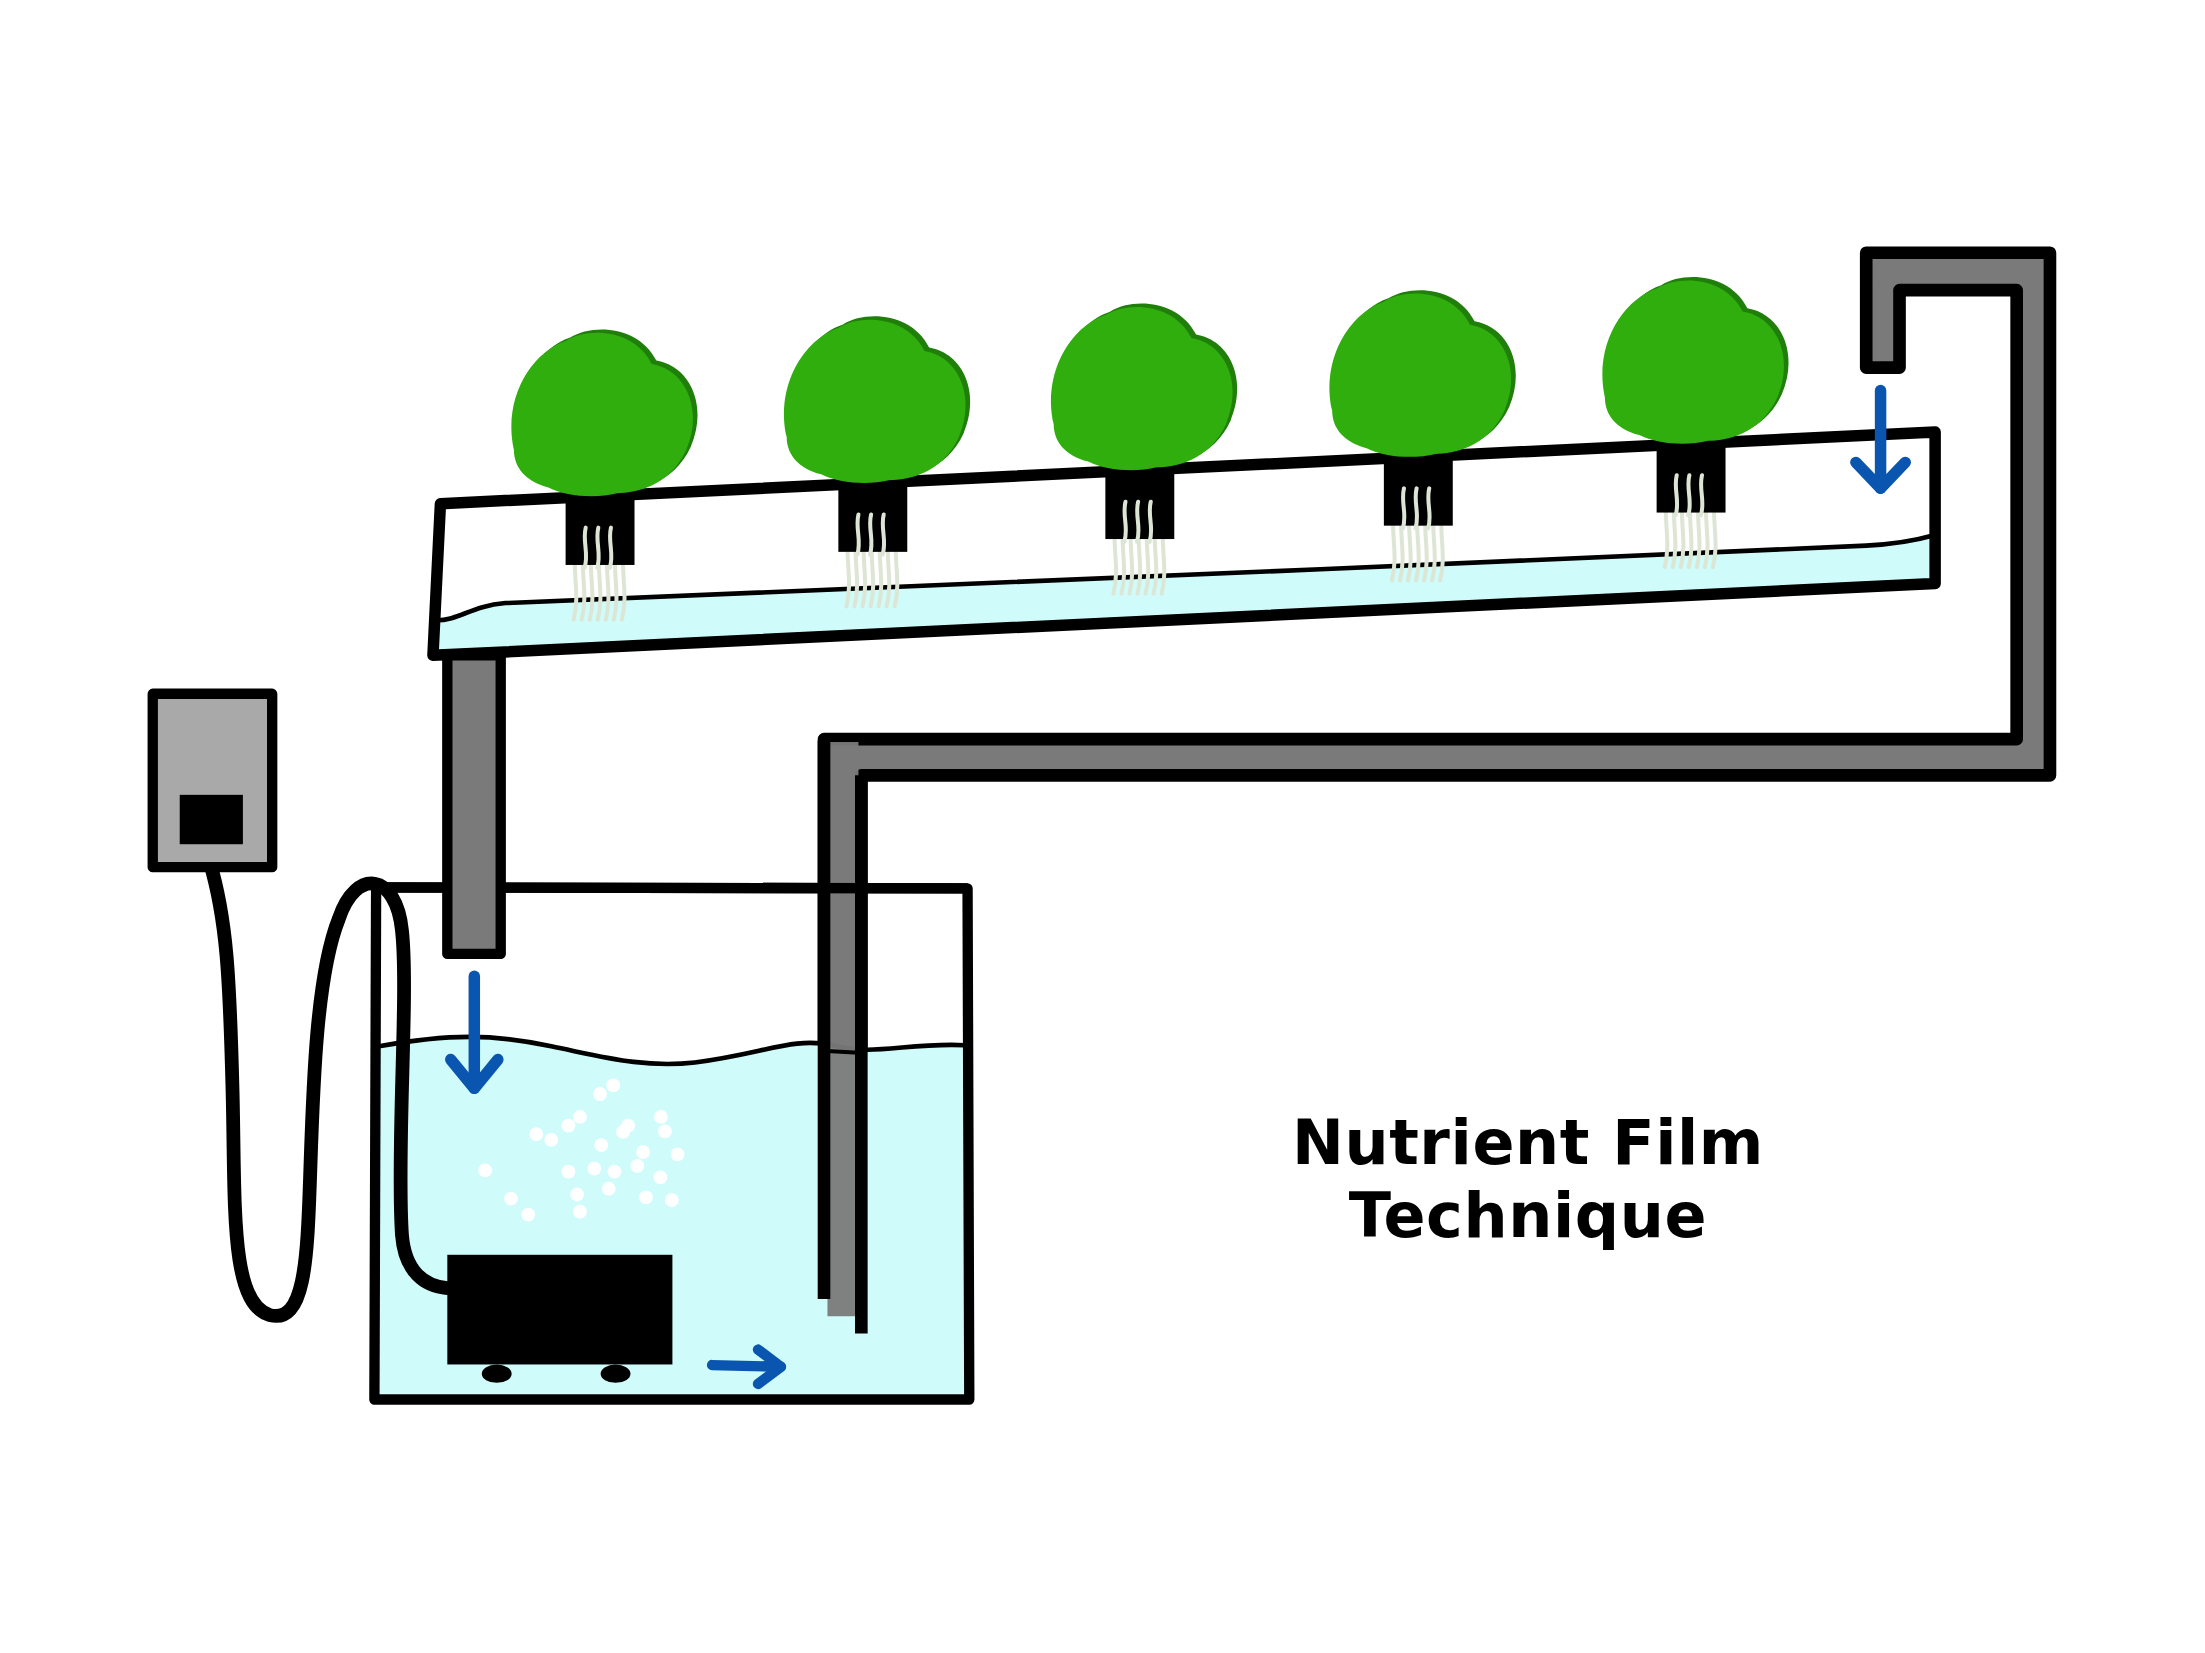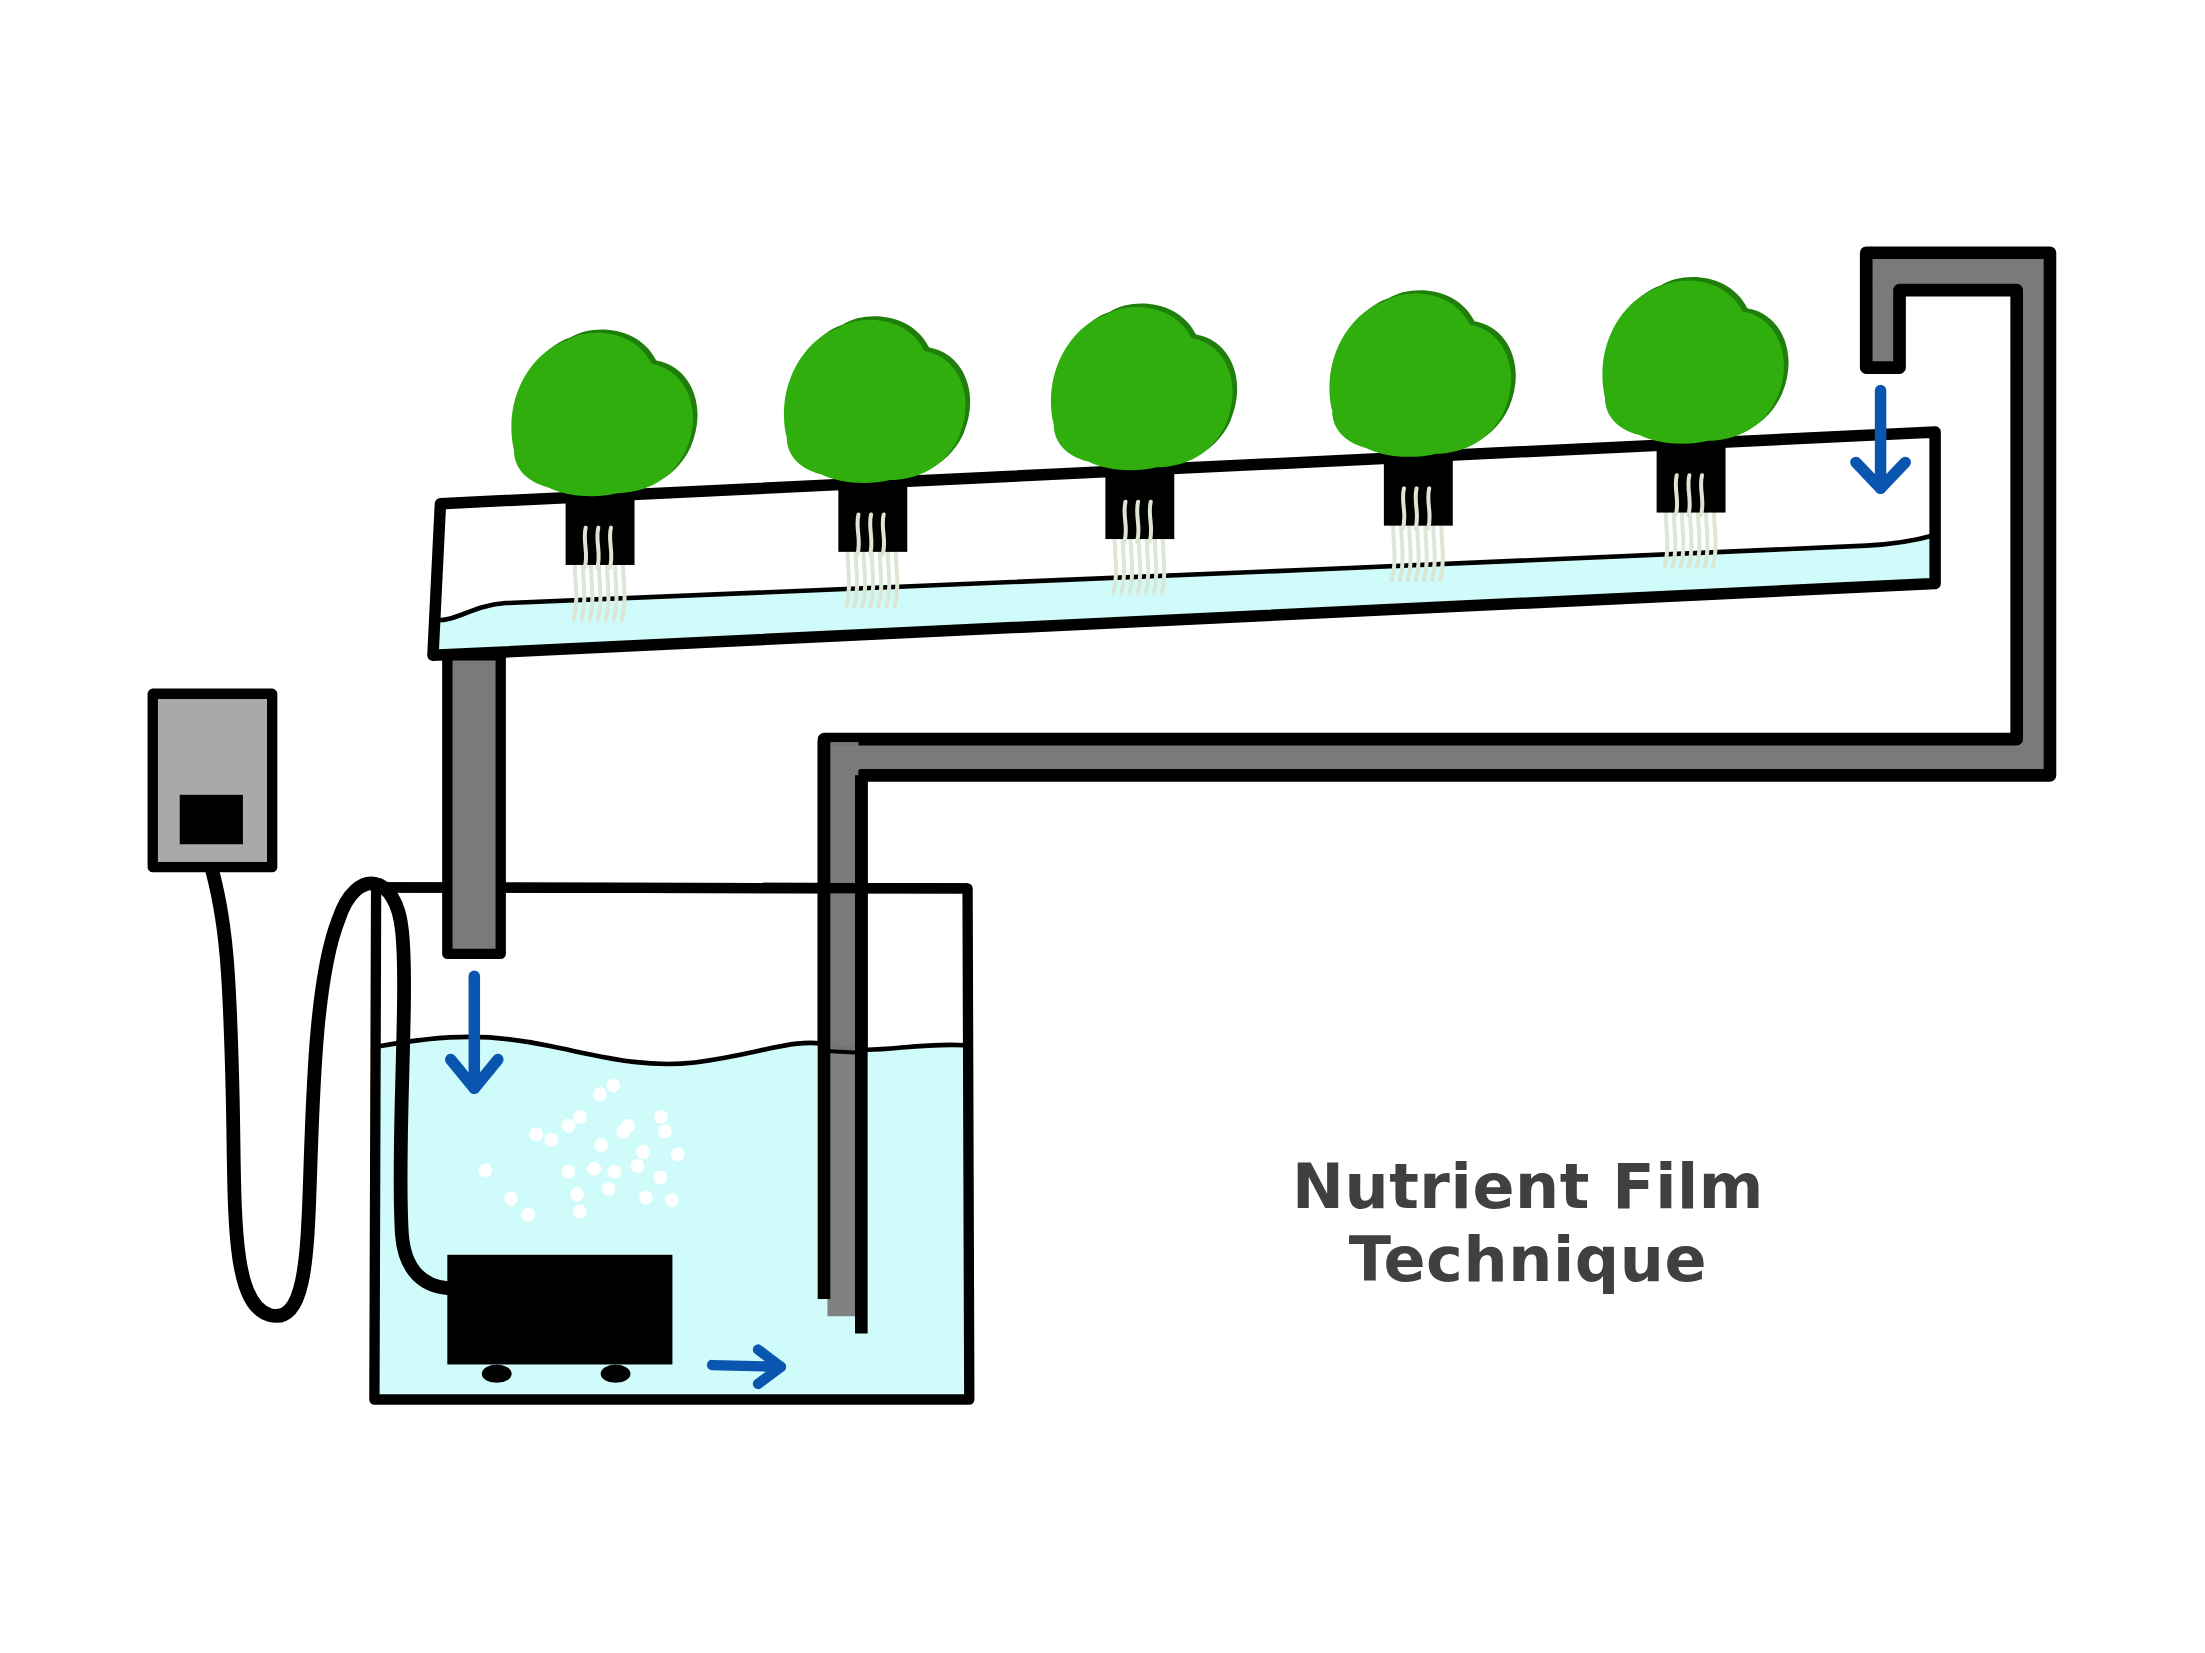--- a/index.html
+++ b/index.html
@@ -1,21 +1,21 @@
 <!DOCTYPE html>
 <html style="font-size:9.2px"><head>
 <meta charset="utf-8">
 <style>
   html, body { margin: 0; padding: 0; background: #ffffff; }
   body { width: 2205px; height: 1654px; position: relative; overflow: hidden; }
   #stage { position: absolute; left: 0; top: 0; width: 2205px; height: 1654px; }
   .title {
     position: absolute; left: 1126px; top: 1106px; width: 804px; text-align: center;
     font-family: "DejaVu Sans", sans-serif; font-weight: bold; font-size: 62px;
-    color: #404040; letter-spacing: 0.6px; margin-top: 44px;
+    color: #000000; letter-spacing: 0.6px;
   }
 </style>
 </head>
 <body>
 
 <svg id="stage" viewBox="0 0 3840 2880" xmlns="http://www.w3.org/2000/svg">
 
   <g>
     <path d="M1171 2262 L1435 2262 L1435 1287 L3512 1287 L3512 505 L3308 505 L3308 640 L3250 640 L3250 440 L3570 440 L3570 1350 L1500 1350 L1500 2322 L1171 2322 Z" fill="#7a7a7a" stroke="#000" stroke-width="22" stroke-linejoin="round"></path>
   </g>

